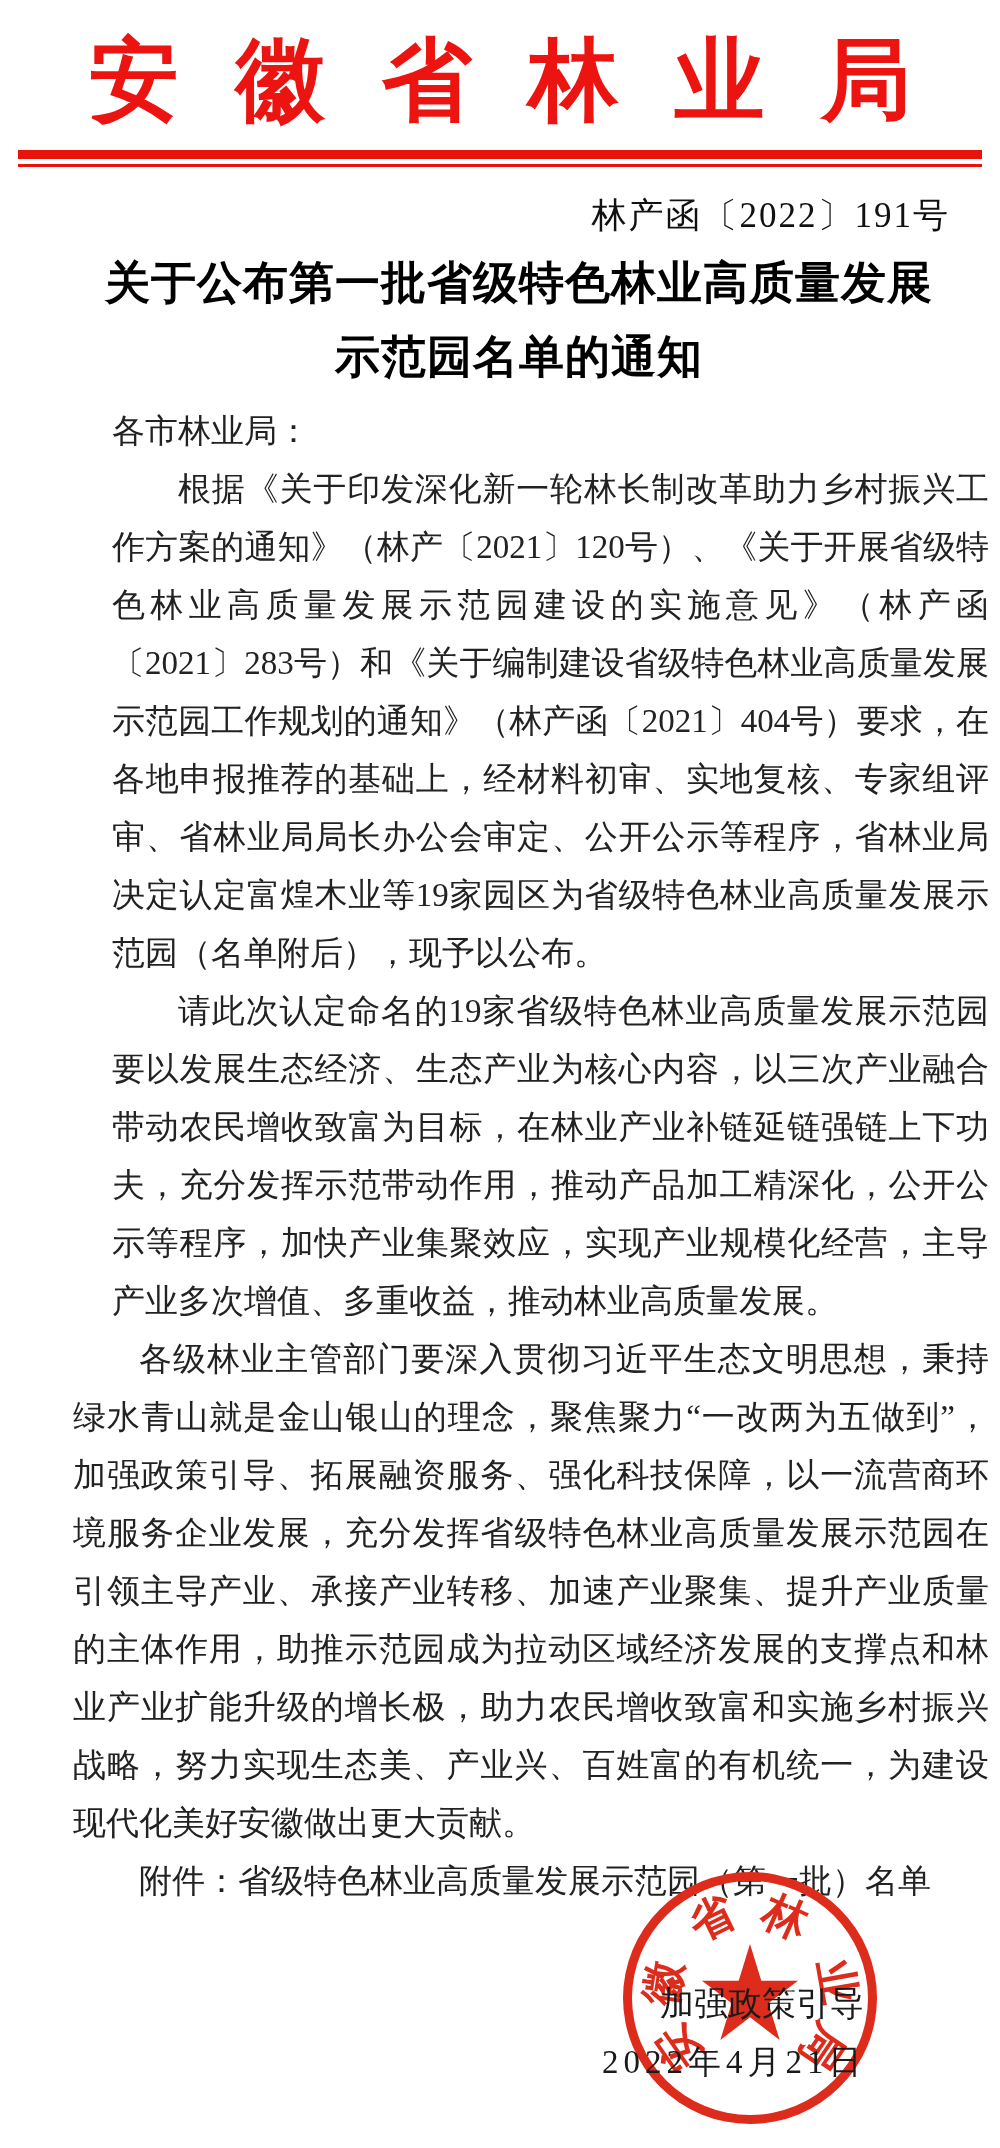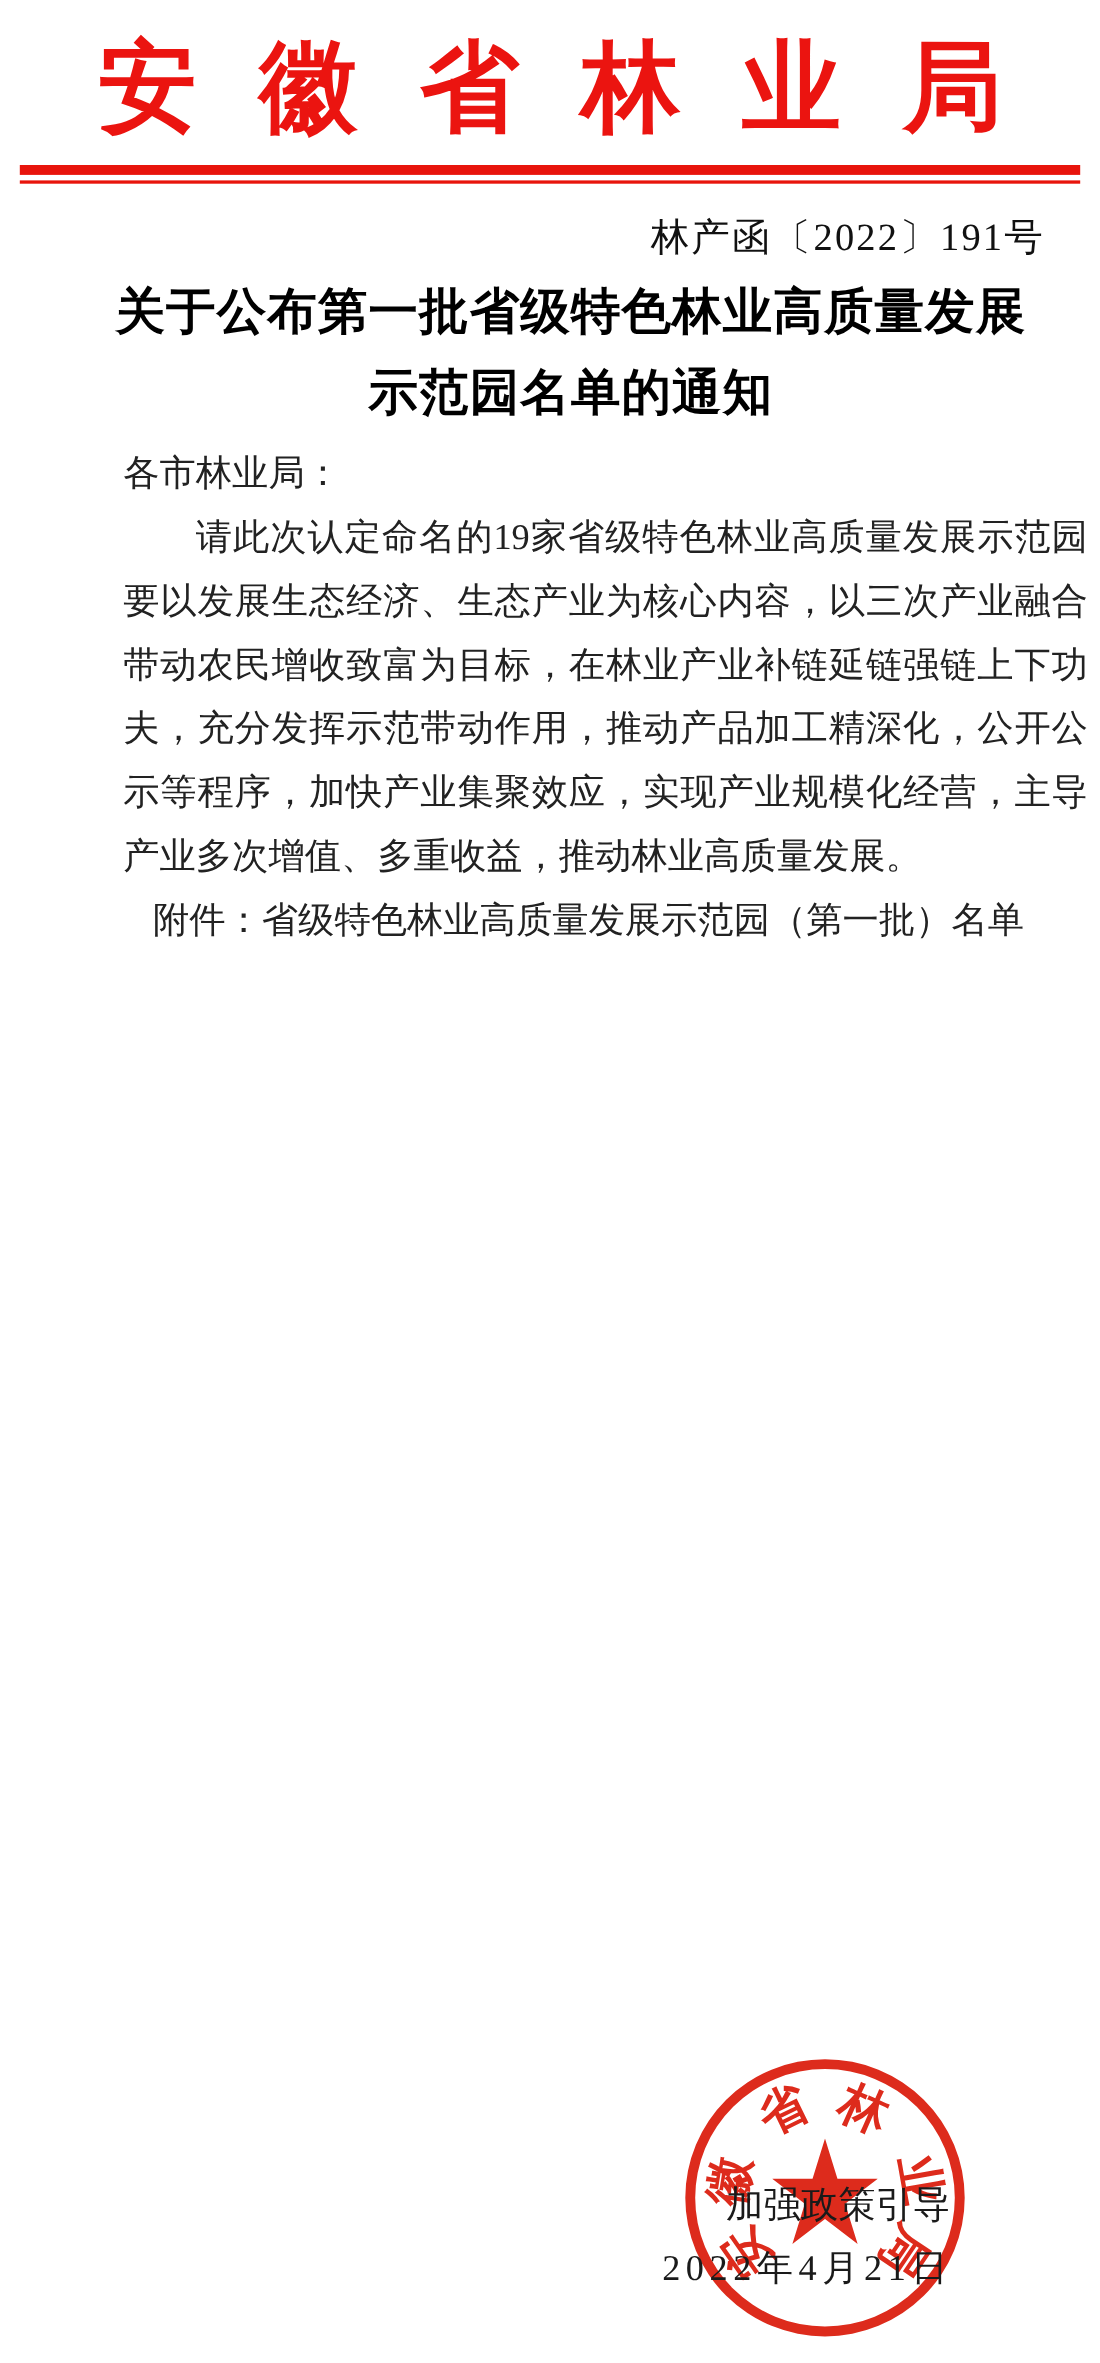--- a/index.html
+++ b/index.html
@@ -80,21 +80,23 @@
 
   <div class="doc-number">林产函〔2022〕191号</div>
 
   <div class="title">
     <div>关于公布第一批省级特色林业高质量发展</div>
     <div>示范园名单的通知</div>
   </div>
 
   <div class="body-block">
     <p class="salutation narrow">各市林业局：</p>
+    <p class="narrow">根据《关于印发深化新一轮林长制改革助力乡村振兴工作方案的通知》（林产〔2021〕120号）、《关于开展省级特色林业高质量发展示范园建设的实施意见》（林产函〔2021〕283号）和《关于编制建设省级特色林业高质量发展示范园工作规划的通知》（林产函〔2021〕404号）要求，在各地申报推荐的基础上，经材料初审、实地复核、专家组评审、省林业局局长办公会审定、公开公示等程序，省林业局决定认定富煌木业等19家园区为省级特色林业高质量发展示范园（名单附后），现予以公布。</p>
     <p class="narrow">请此次认定命名的19家省级特色林业高质量发展示范园要以发展生态经济、生态产业为核心内容，以三次产业融合带动农民增收致富为目标，在林业产业补链延链强链上下功夫，充分发挥示范带动作用，推动产品加工精深化，公开公示等程序，加快产业集聚效应，实现产业规模化经营，主导产业多次增值、多重收益，推动林业高质量发展。</p>
+    <p>各级林业主管部门要深入贯彻习近平生态文明思想，秉持绿水青山就是金山银山的理念，聚焦聚力“一改两为五做到”，加强政策引导、拓展融资服务、强化科技保障，以一流营商环境服务企业发展，充分发挥省级特色林业高质量发展示范园在引领主导产业、承接产业转移、加速产业聚集、提升产业质量的主体作用，助推示范园成为拉动区域经济发展的支撑点和林业产业扩能升级的增长极，助力农民增收致富和实施乡村振兴战略，努力实现生态美、产业兴、百姓富的有机统一，为建设现代化美好安徽做出更大贡献。</p>
     <p>附件：省级特色林业高质量发展示范园（第一批）名单</p>
   </div>
 
   <div class="seal-ring"></div>
   <svg class="seal-star" viewBox="0 0 100 100">
     <polygon fill="#dd2b1c" points="50,0 61.8,38.2 100,38.2 69.1,61.8 80.9,100 50,76.4 19.1,100 30.9,61.8 0,38.2 38.2,38.2"></polygon>
   </svg>
   <span class="seal-char c0">安</span>
   <span class="seal-char c1">徽</span>
   <span class="seal-char c2">省</span>

